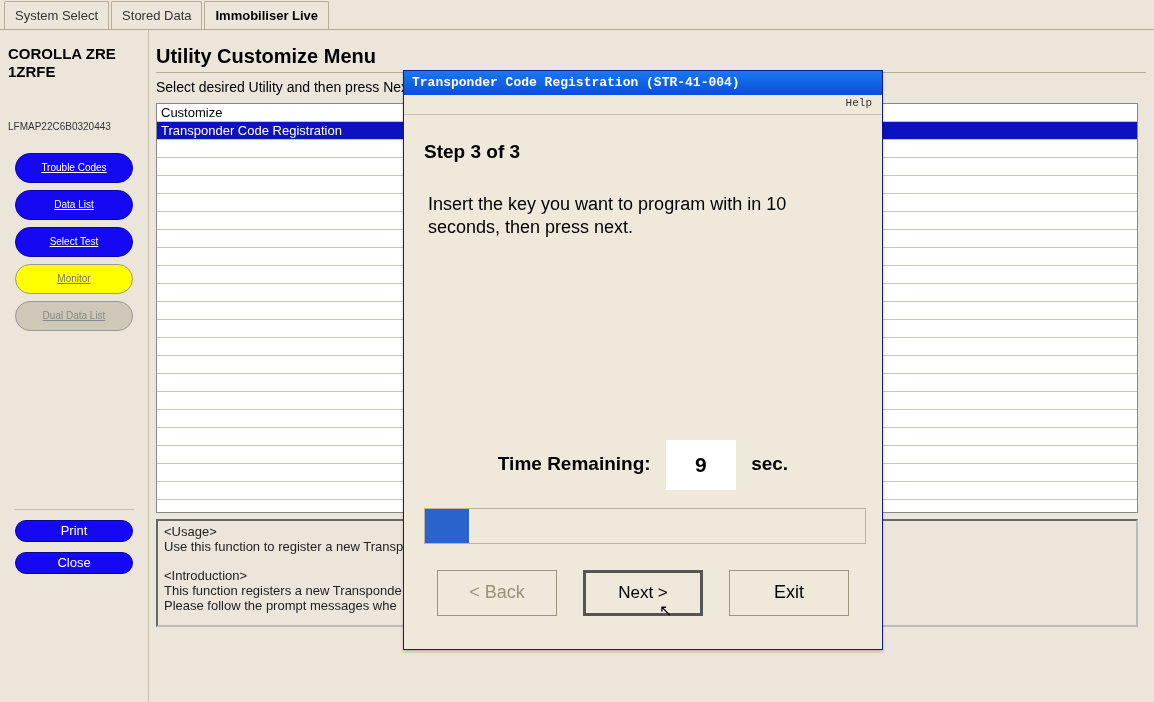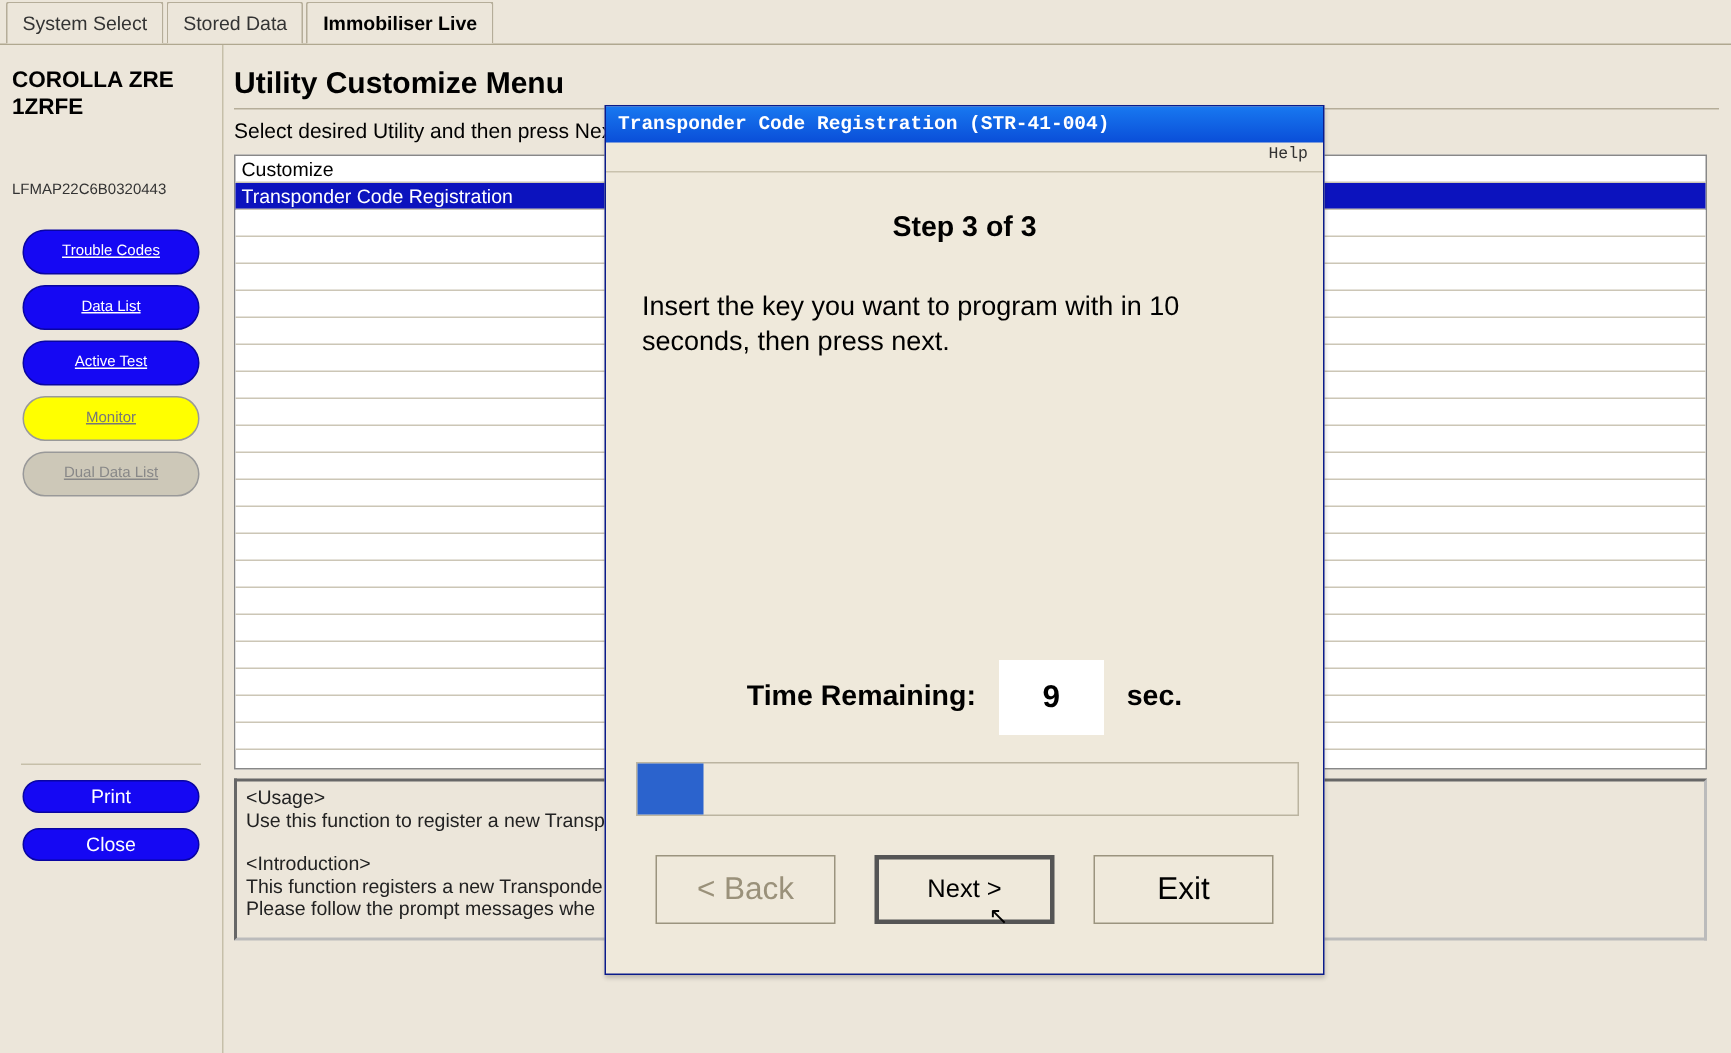--- a/index.html
+++ b/index.html
@@ -177,21 +177,20 @@
     height: 20px;
     text-align: right;
     font-size: 11px;
     border-bottom: 1px solid #c9c2ad;
     padding: 2px 10px;
     font-family: "Courier New", monospace;
     color: #333;
   }
   .dlg-body { padding: 0 20px; }
   .dlg-step {
-    text-align: center;
     font-size: 19px;
     font-weight: bold;
     margin: 26px 0 30px 0;
     color: #000;
   }
   .dlg-msg {
     font-size: 18px;
     color: #000;
     line-height: 1.3;
     padding: 0 4px;
@@ -230,21 +229,21 @@
     display: flex;
     justify-content: space-around;
     margin-top: 26px;
     padding: 0 20px;
   }
   .dlg-btn {
     width: 120px;
     height: 46px;
     border: 1px solid #9b947f;
     background: #efe9db;
-    font-size: 21px;
+    font-size: 18px;
     cursor: pointer;
   }
   .dlg-btn.disabled { color: #9a917a; }
   .dlg-btn.primary { border: 3px solid #555; font-size: 17px; }
   .cursor-arrow {
     position: absolute;
     top: 601px;
     left: 659px;
     font-size: 16px;
     color: #000;
@@ -261,21 +260,21 @@
   <div class="tab active">Immobiliser Live</div>
 </div>
 
 <div class="separator-line"></div>
 
 <div class="sidebar">
   <div class="vehicle-title">COROLLA ZRE 1ZRFE</div>
   <div class="map-id">LFMAP22C6B0320443</div>
   <div class="side-btn blue">Trouble Codes</div>
   <div class="side-btn blue">Data List</div>
-  <div class="side-btn blue">Active Test</div>
+  <div class="side-btn blue">Select Test</div>
   <div class="side-btn yellow">Monitor</div>
   <div class="side-btn grey">Dual Data List</div>
   <hr class="side-hr">
   <div class="footer-btn">Print</div>
   <div class="footer-btn">Close</div>
 </div>
 
 <div class="main">
   <div class="main-title">Utility Customize Menu</div>
   <hr class="main-title-line">

